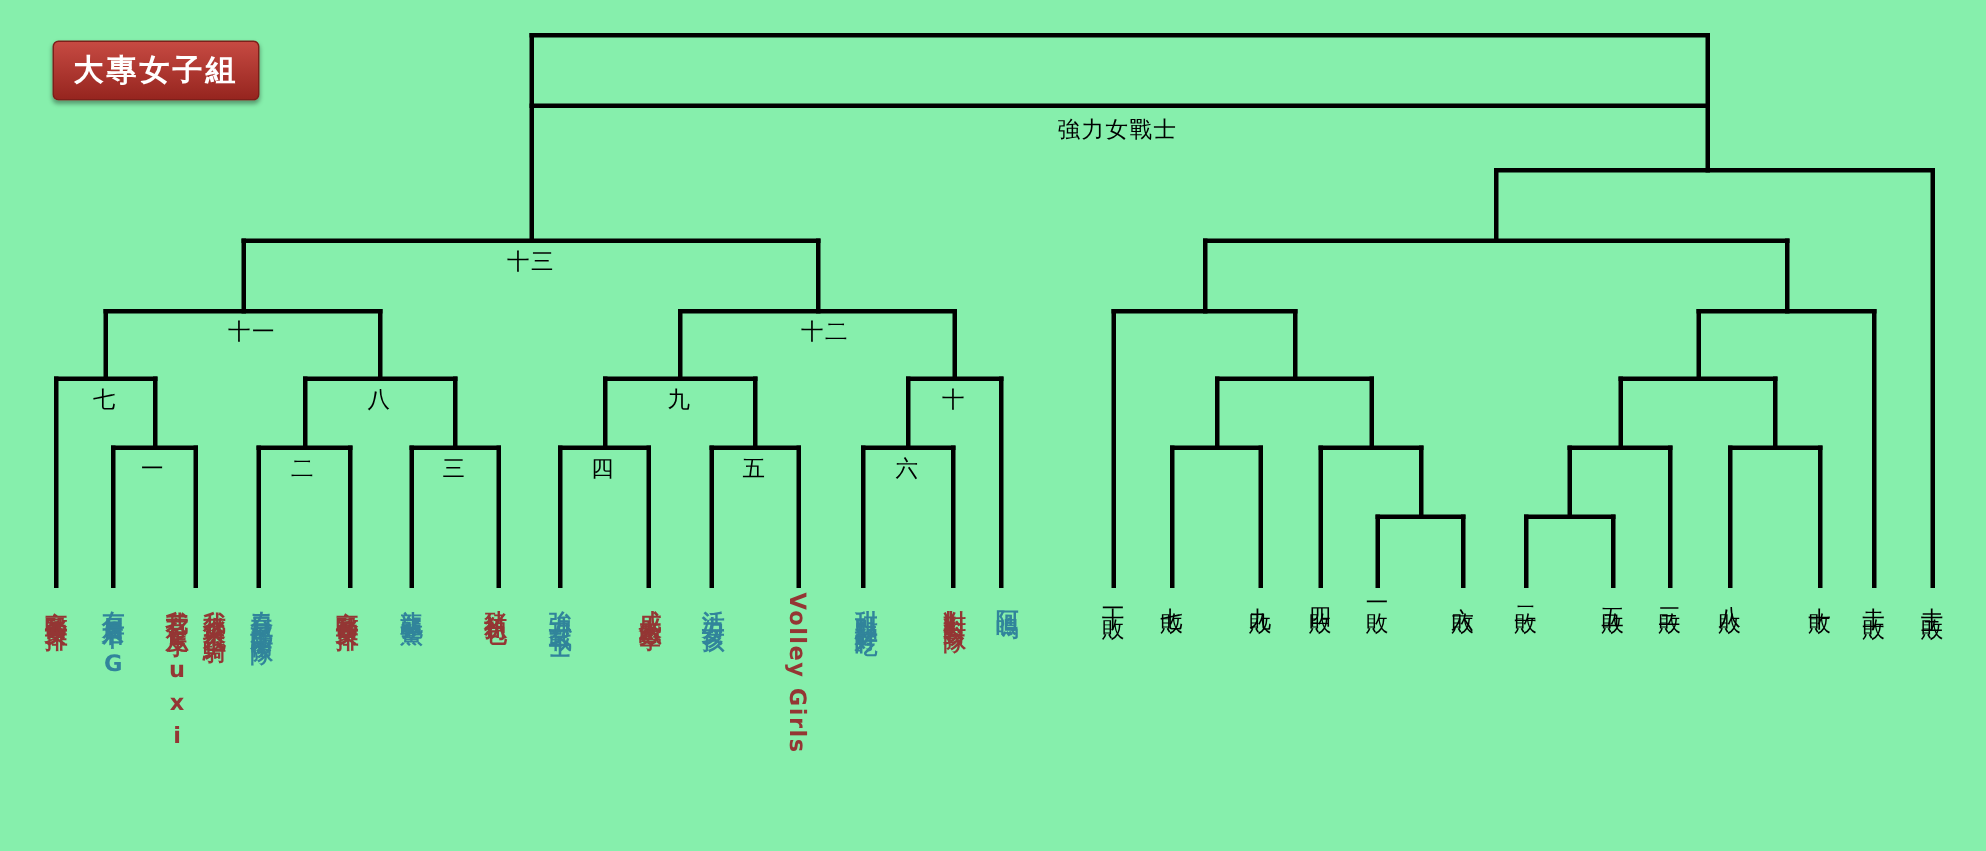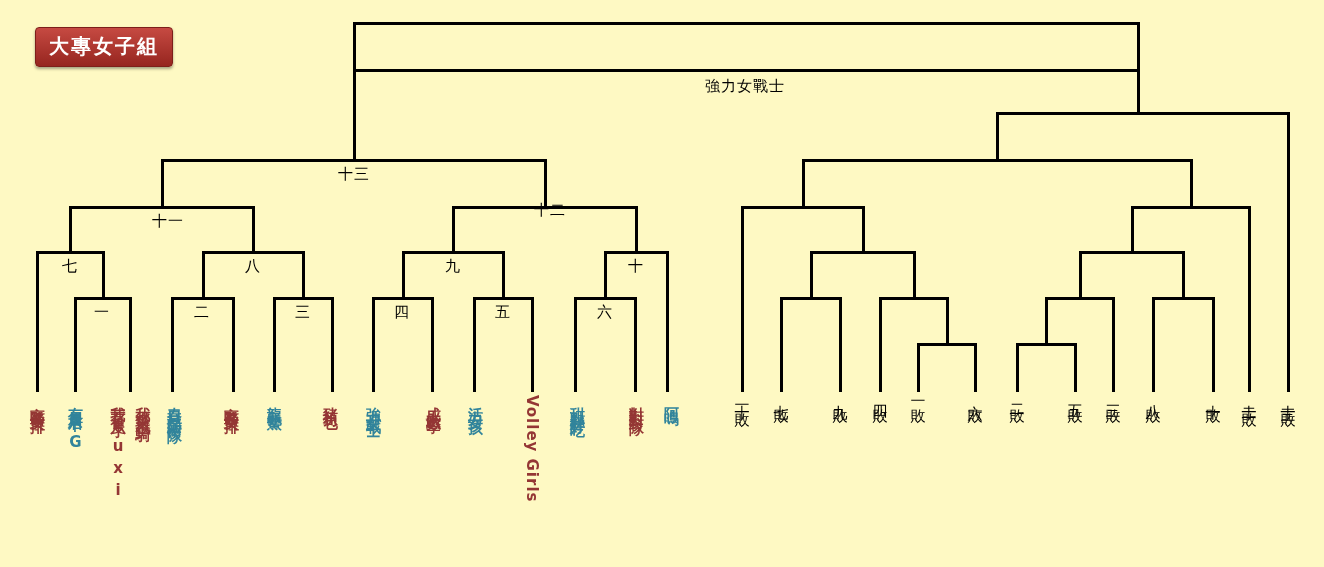--- a/index.html
+++ b/index.html
@@ -1,17 +1,17 @@
 <!DOCTYPE html>
 <html style="--team-red: #943634; --team-teal: #31849B; --label: #000000; --line: #000000; --badge-bg-top: #C64A42; --badge-bg-bottom: #96251F; --badge-border: #7D1F1A; --badge-text: #FFFFFF;"><head>
 <meta charset="utf-8">
 <style>
   html,body{margin:0;padding:0;}
   body{background:#fff;font-family:"DejaVu Sans","Liberation Sans",sans-serif;}
-  #stage{position:relative;width:1324px;height:567px;background:#fef9c3;overflow:hidden;}
+  #stage{position:relative;width:1324px;height:567px;background:#86efac;overflow:hidden;}
 
   
   .bl{position:absolute;background:var(--line,#000);}
 
   
   .badge{
     position:absolute;left:35px;top:27px;
     padding:5px 13px 6px 13px;
     background:linear-gradient(to bottom,var(--badge-bg-top,#C64A42),var(--badge-bg-bottom,#96251F));
     border:1px solid var(--badge-border,#7D1F1A);
@@ -133,21 +133,21 @@
       <div class="bl" style="left: 1016px; top: 343px; width: 3px; height: 49px;"></div>
       <div class="bl" style="left: 1074px; top: 343px; width: 3px; height: 49px;"></div>
     </div>
 
   <div class="badge">大專女子組</div>
 
   <div class="mlabel" style="left:745px;top:77px">強力女戰士</div>
 
   <div class="mlabel" style="left:354px;top:165px">十三</div>
   <div class="mlabel" style="left:168px;top:212px">十一</div>
-  <div class="mlabel" style="left:550px;top:201px">十二</div>
+  <div class="mlabel" style="left:550px;top:212px">十二</div>
   <div class="mlabel" style="left:70px;top:257px">七</div>
   <div class="mlabel" style="left:253px;top:257px">八</div>
   <div class="mlabel" style="left:453px;top:257px">九</div>
   <div class="mlabel" style="left:636px;top:257px">十</div>
   <div class="mlabel" style="left:102px;top:303px">一</div>
   <div class="mlabel" style="left:202px;top:303px">二</div>
   <div class="mlabel" style="left:303px;top:303px">三</div>
   <div class="mlabel" style="left:402px;top:303px">四</div>
   <div class="mlabel" style="left:503px;top:303px">五</div>
   <div class="mlabel" style="left:605px;top:303px">六</div>

